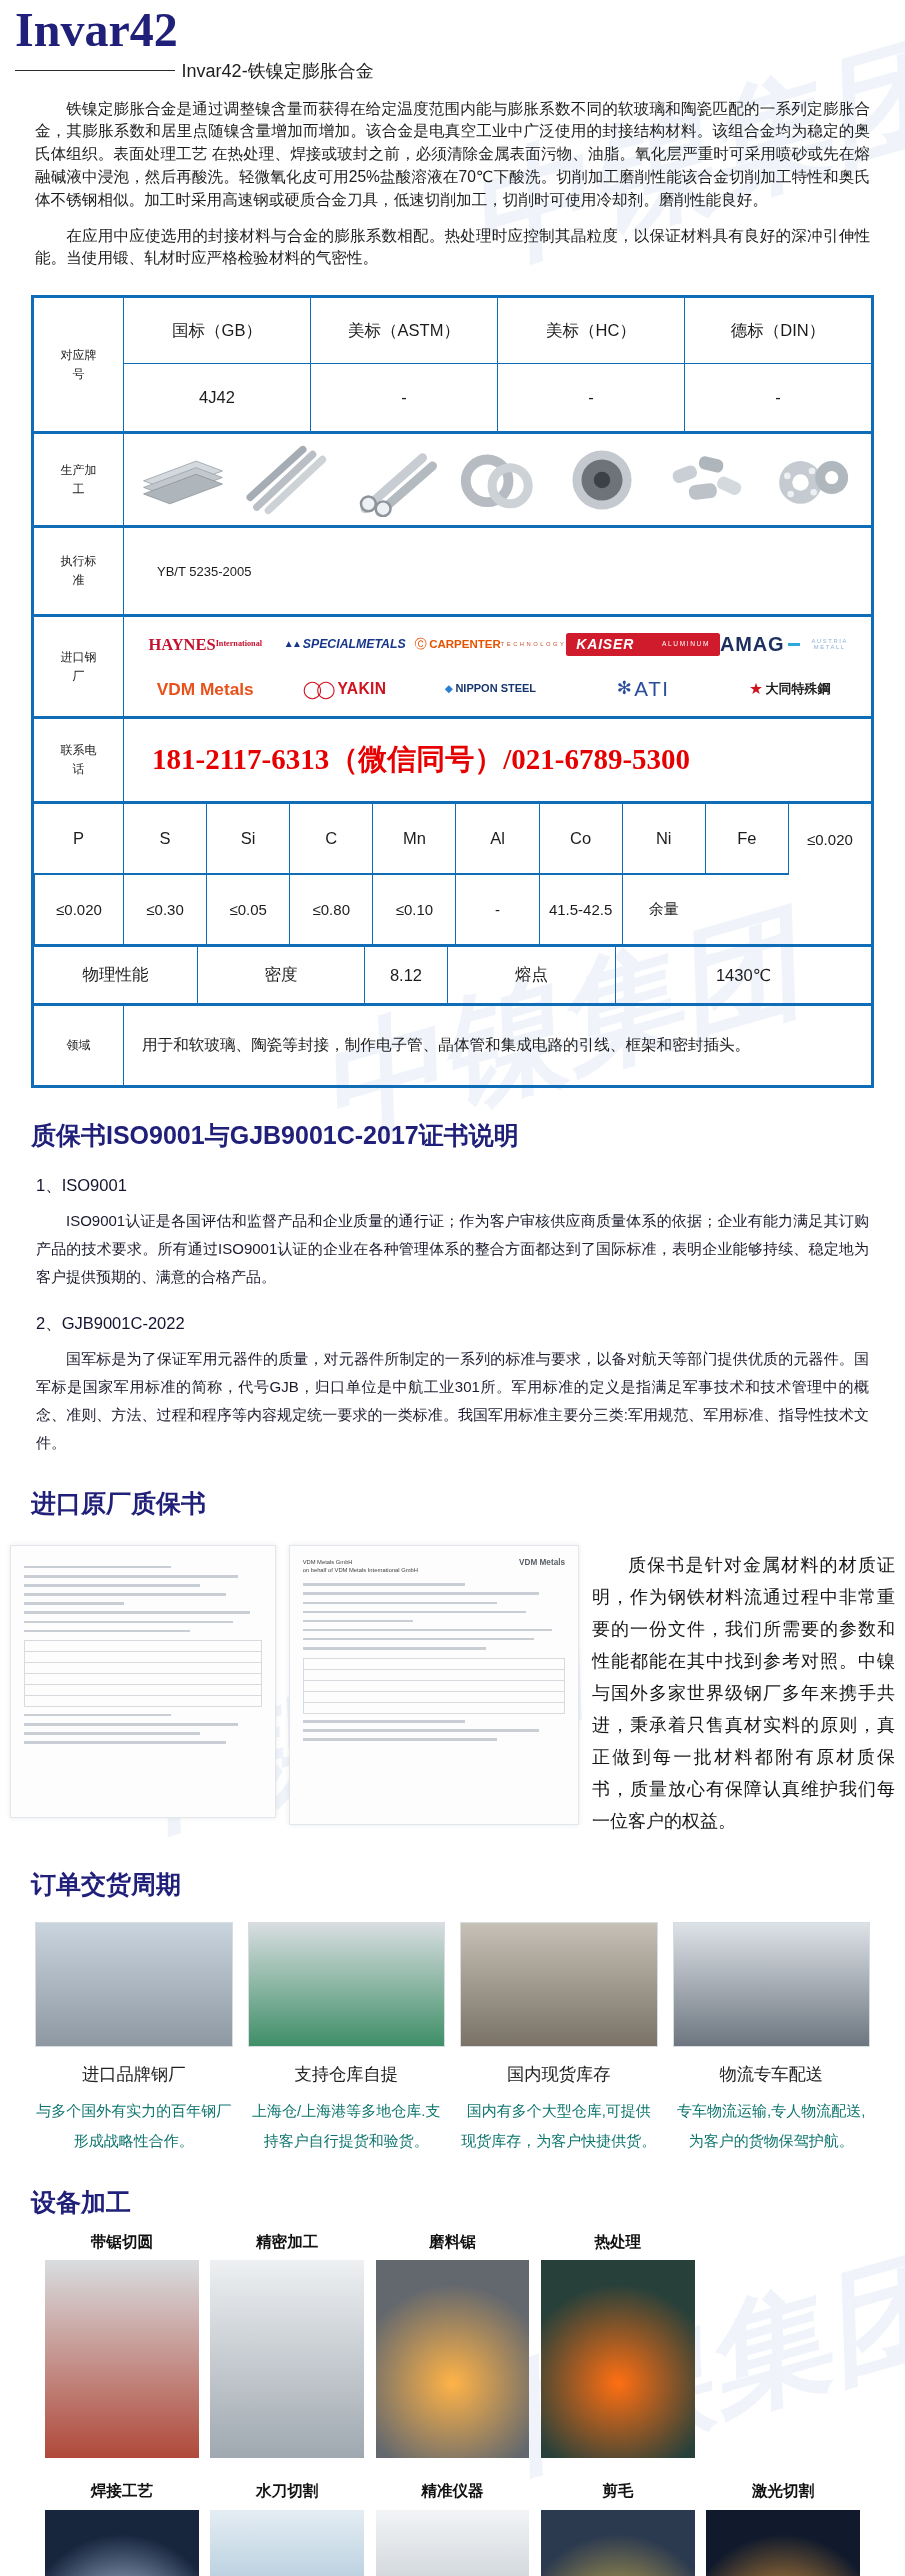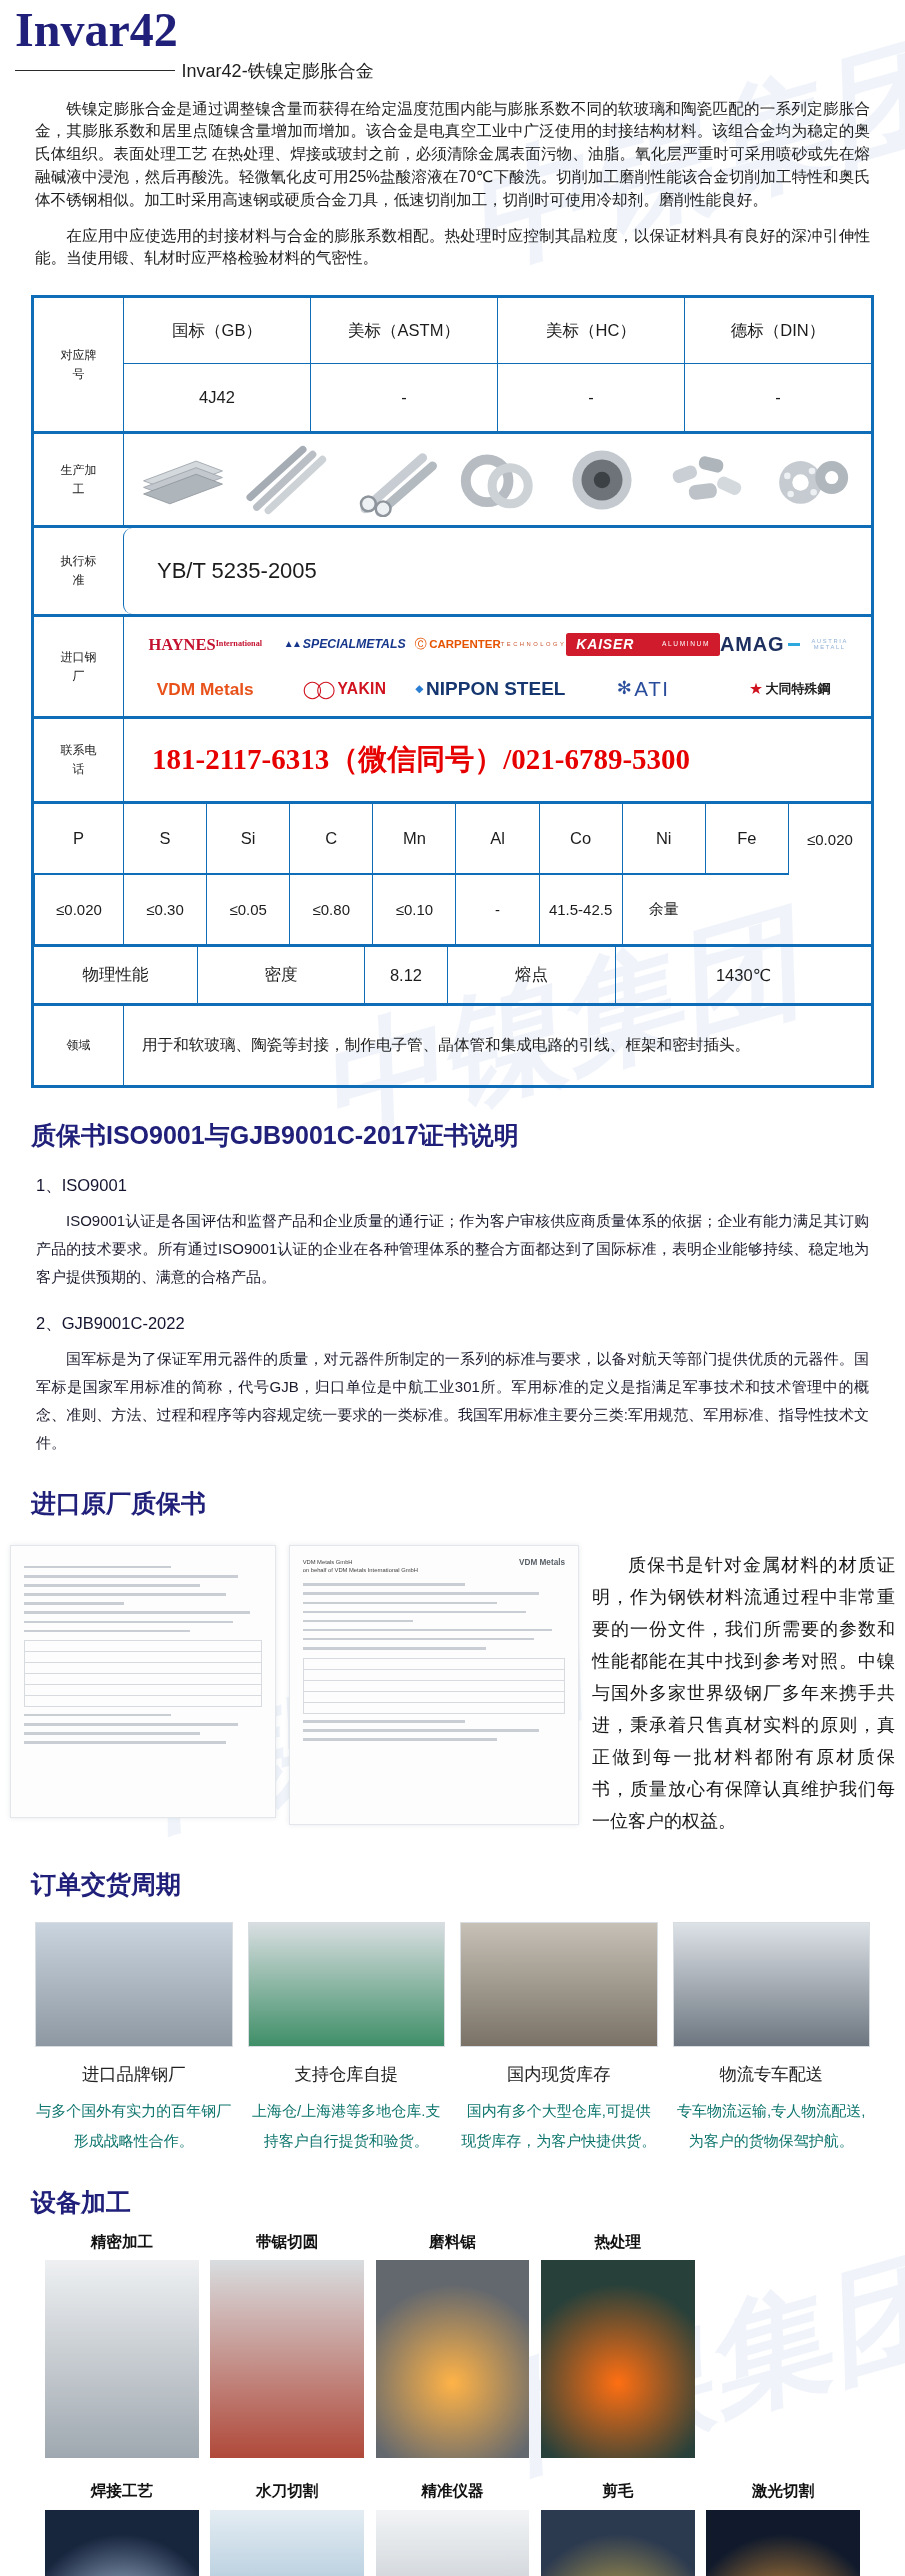--- a/index.html
+++ b/index.html
@@ -34,21 +34,21 @@
   .tcell:first-child{border-left:none;}
   .tlabel{font-size:12px;line-height:1.55;}
   .lblwrap{width:43px;}
   .row-grade{grid-template-columns:89px repeat(4,1fr);grid-template-rows:66px 67px;}
   .span2{grid-row:1/3;}
   .ghead{border-bottom:1.6px solid #0f6cb6;font-size:16.5px;}
   .gval{font-size:16.5px;}
   .row-production{grid-template-columns:89px 1fr;grid-template-rows:91px;}
   .products{flex-direction:row;justify-content:space-around;padding:3.3px 8.2px;gap:3.3px;}
   .row-standard{grid-template-columns:89px 1fr;grid-template-rows:86px;}
-  .standard-val{align-items:flex-start;padding-left:33px;font-size:22px;border-radius:9px;}
+  .standard-val{align-items:flex-start;padding-left:33px;font-size:13px;}
   .row-mills{grid-template-columns:89px 1fr;grid-template-rows:99px;}
   .mills-grid{display:grid;grid-template-columns:repeat(5,1fr);grid-template-rows:1fr 1fr;
               width:100%;height:100%;align-items:center;justify-items:center;padding:5px 11.5px;box-sizing:border-box;}
   .logo{display:flex;flex-direction:row;align-items:center;line-height:1.05;}
   .logo-row{display:flex;align-items:center;gap:2.5px;}
   .logo-haynes .lt{font-family:"Liberation Serif",serif;font-weight:bold;font-size:16.5px;}
   .logo-haynes .ls{font-family:"Liberation Serif",serif;font-weight:bold;font-size:8.2px;}
   .logo-special .lt,.logo-special .ls{font-style:italic;font-weight:bold;font-size:12.3px;color:#16368c;}
   .mark-special{color:#16368c;font-size:10px;letter-spacing:-1.6px;}
   .logo-carpenter .lt{font-weight:bold;font-size:11.5px;}
@@ -56,21 +56,21 @@
   .mark-carpenter{font-size:12.3px;color:#e65300;}
   .logo-kaiser{padding:4.1px 10px;border-radius:2.5px;}
   .logo-kaiser .lt{font-style:italic;font-weight:bold;font-size:14px;letter-spacing:0.8px;}
   .logo-kaiser .ls{font-size:6.6px;letter-spacing:1.6px;}
   .logo-amag .lt{font-weight:bold;font-size:20px;letter-spacing:0.8px;}
   .logo-amag .ls{font-size:5.8px;letter-spacing:1.6px;color:#8fb0d6;}
   .amag-dash{display:inline-block;width:11.5px;height:3.3px;background:#2da9e0;margin-left:1.6px;}
   .logo-vdm .lt{font-size:17.3px;font-weight:600;}
   .logo-yakin .lt{font-weight:bold;font-size:15.6px;letter-spacing:0.4px;}
   .mark-yakin{font-weight:bold;font-size:17.3px;letter-spacing:-5.8px;margin-right:5px;color:#d0121f;}
-  .logo-nippon .lt{font-weight:bold;font-size:19px;}
+  .logo-nippon .lt{font-weight:bold;font-size:11px;}
   .mark-nippon{color:#2a7fd4;font-size:10.7px;}
   .logo-ati .lt{font-size:20.6px;letter-spacing:1.6px;}
   .mark-ati{color:#2a4d9b;font-size:18px;}
   .logo-daido .lt{font-weight:bold;font-size:13px;}
   .mark-daido{color:#d0121f;font-size:15.6px;}
   .row-phone{grid-template-columns:89px 1fr;grid-template-rows:82px;}
   .phone-val{align-items:flex-start;padding-left:28px;
              font-family:"Liberation Serif","DejaVu Serif",serif;
              font-weight:bold;font-size:29px;}
   .row-chem{grid-template-columns:89px repeat(9,1fr);grid-template-rows:71px 69px;}
@@ -435,28 +435,28 @@
       <div>
         <div class="delivery-photo" style="background: linear-gradient(rgb(221, 226, 231) 0%, rgb(109, 118, 128) 100%);"></div>
         <div class="delivery-caption">物流专车配送</div>
         <div class="delivery-desc">专车物流运输,专人物流配送,为客户的货物保驾护航。</div>
       </div>
     </div>
 
     <div class="section-heading">设备加工</div>
     <div class="equip-grid">
       <div>
+        <div class="equip-label">带锯切圆</div>
+        <div class="equip-photo" style="background: linear-gradient(rgb(217, 221, 224) 0%, rgb(176, 73, 58) 100%);"></div>
+      </div>
+      <div>
         <div class="equip-label">精密加工</div>
         <div class="equip-photo" style="background: linear-gradient(rgb(238, 240, 242) 0%, rgb(159, 168, 176) 100%);"></div>
       </div>
       <div>
-        <div class="equip-label">带锯切圆</div>
-        <div class="equip-photo" style="background: linear-gradient(rgb(217, 221, 224) 0%, rgb(176, 73, 58) 100%);"></div>
-      </div>
-      <div>
         <div class="equip-label">磨料锯</div>
         <div class="equip-photo" style="background: radial-gradient(circle at 50% 62%, rgb(255, 179, 71) 0%, rgb(99, 104, 110) 68%);"></div>
       </div>
       <div>
         <div class="equip-label">热处理</div>
         <div class="equip-photo" style="background: radial-gradient(circle at 50% 62%, rgb(255, 111, 18) 0%, rgb(39, 64, 58) 68%);"></div>
       </div>
     </div>
     <div class="equip-grid second">
       <div>

